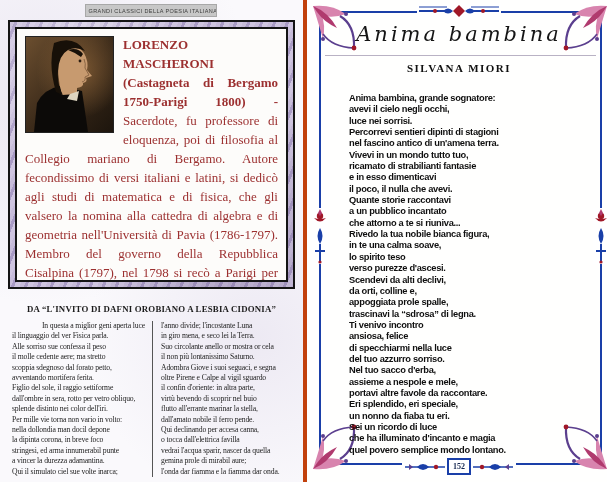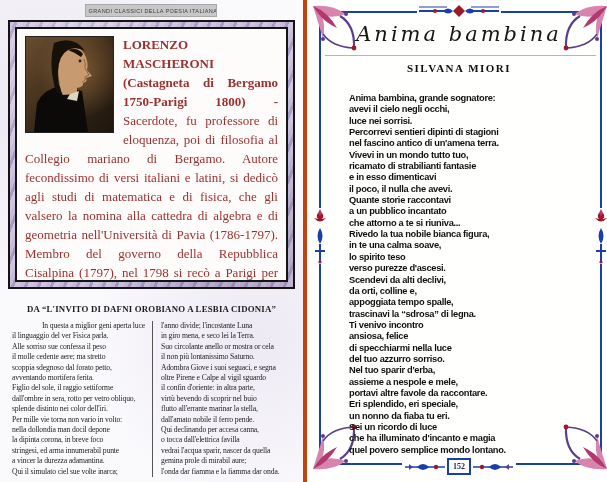--- a/index.html
+++ b/index.html
@@ -228,27 +228,27 @@
         <div class="rline">il poco, il nulla che avevi.</div>
         <div class="rline">Quante storie raccontavi</div>
         <div class="rline">a un pubblico incantato</div>
         <div class="rline">che attorno a te si riuniva...</div>
         <div class="rline">Rivedo la tua nobile bianca figura,</div>
         <div class="rline">in te una calma soave,</div>
         <div class="rline">lo spirito teso</div>
         <div class="rline">verso purezze d'ascesi.</div>
         <div class="rline">Scendevi da alti declivi,</div>
         <div class="rline">da orti, colline e,</div>
-        <div class="rline">appoggiata tempo spalle,</div>
+        <div class="rline">appoggiata prole spalle,</div>
         <div class="rline">trascinavi la “sdrosa” di legna.</div>
         <div class="rline">Ti venivo incontro</div>
         <div class="rline">ansiosa, felice</div>
         <div class="rline">di specchiarmi nella luce</div>
         <div class="rline">del tuo azzurro sorriso.</div>
-        <div class="rline">Nel tuo sparir d'erba,</div>
+        <div class="rline">Nel tuo sacco d'erba,</div>
         <div class="rline">assieme a nespole e mele,</div>
         <div class="rline">portavi altre favole da raccontare.</div>
         <div class="rline">Eri splendido, eri speciale,</div>
         <div class="rline">un nonno da fiaba tu eri.</div>
         <div class="rline">Sei un ricordo di luce</div>
         <div class="rline">che ha illuminato d'incanto e magia</div>
         <div class="rline">quel povero semplice mondo lontano.</div>
       </div>
 
     <div class="pagenum-wrap">

